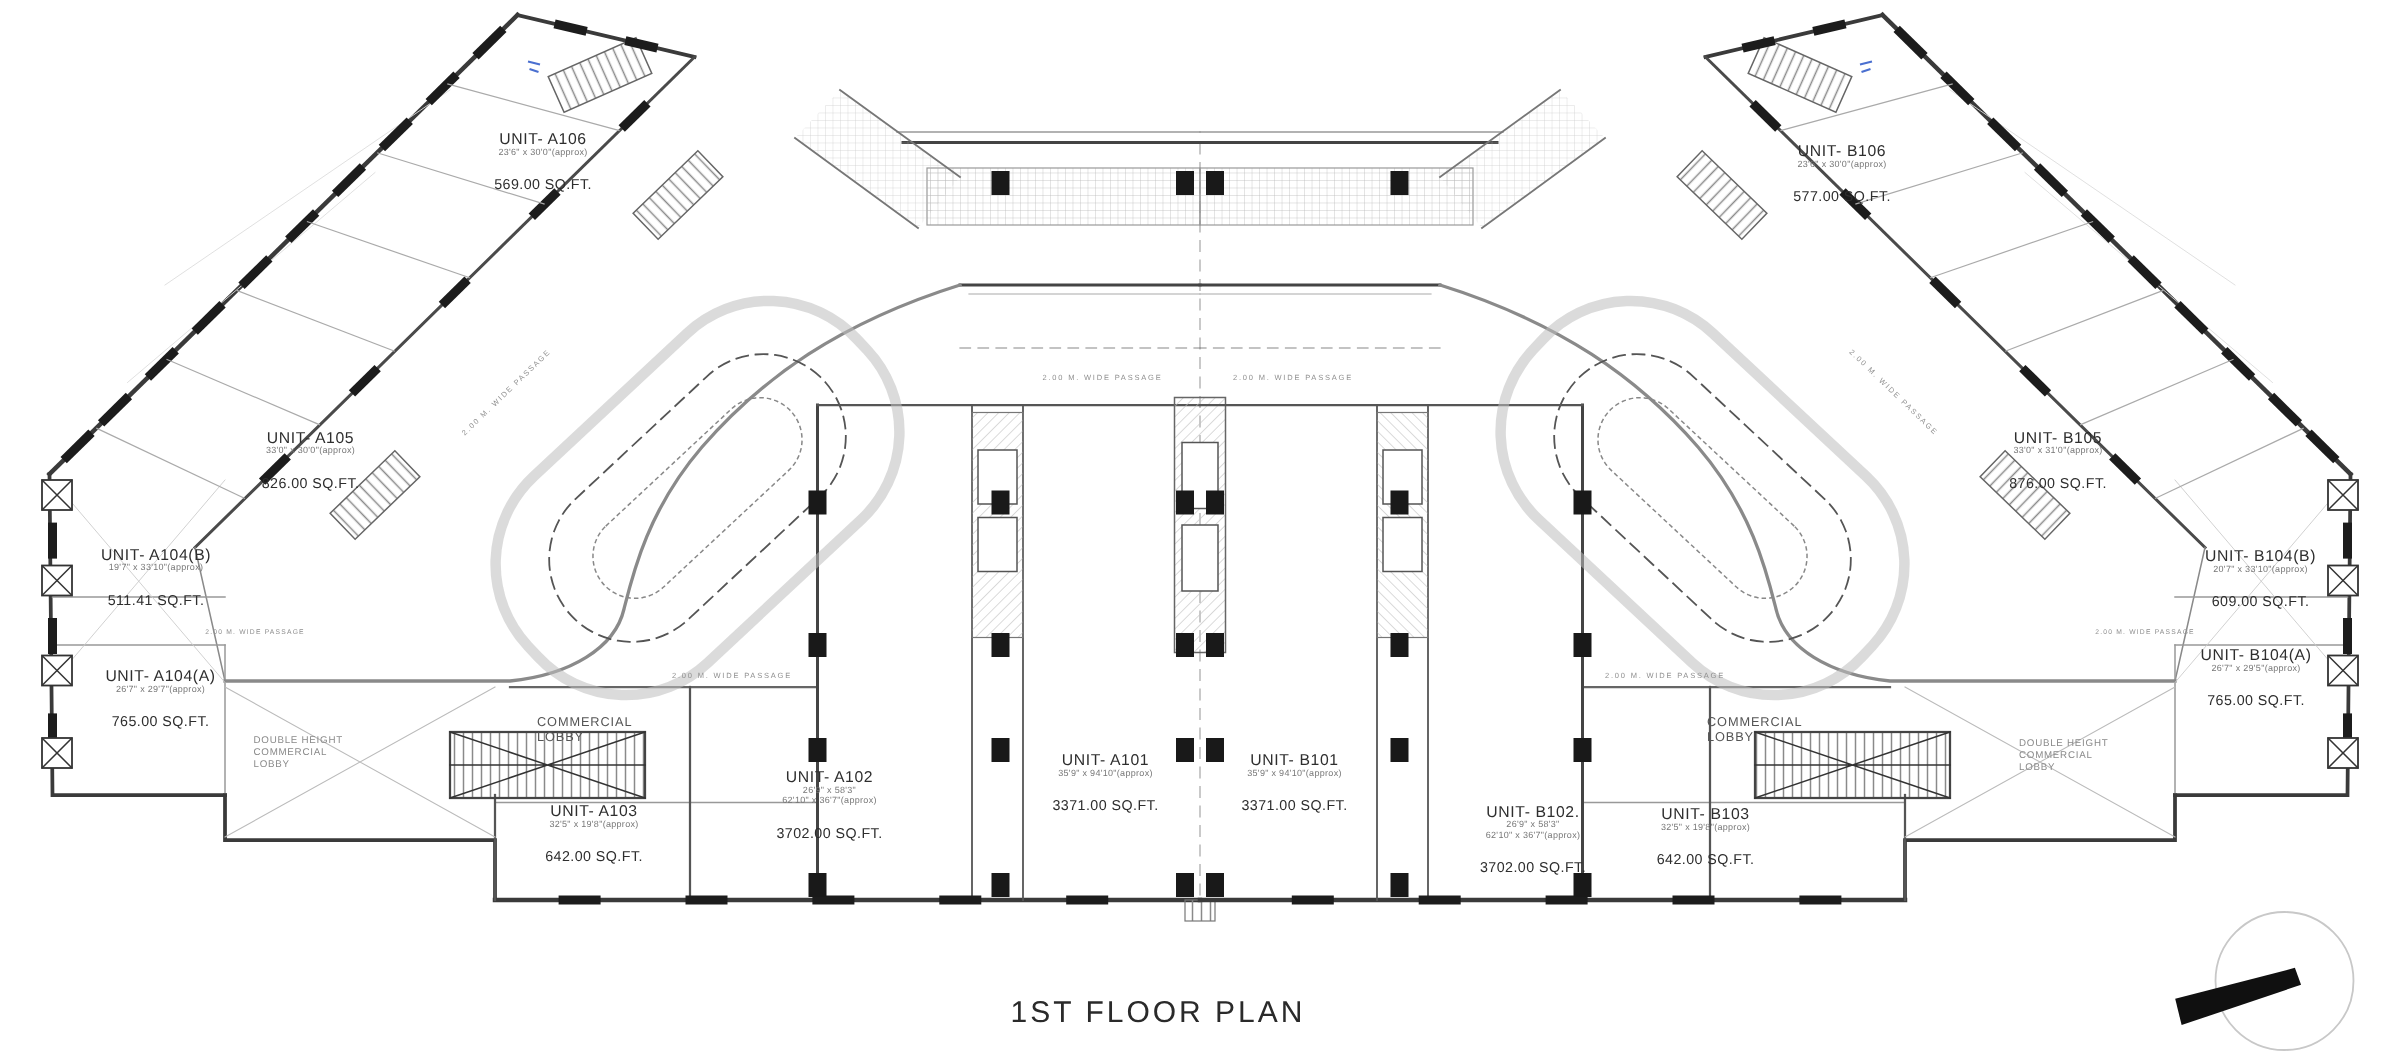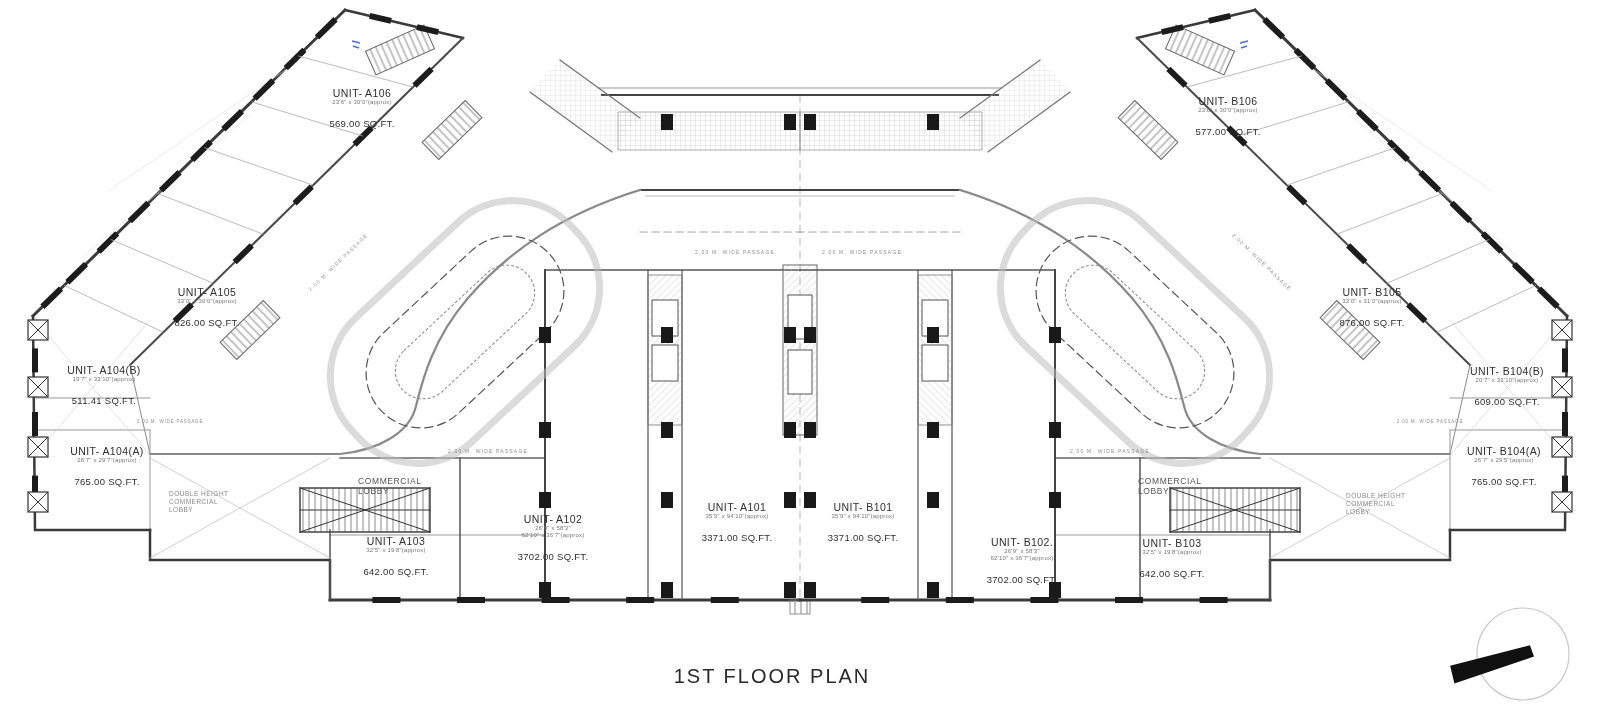--- a/index.html
+++ b/index.html
@@ -330,26 +330,26 @@
     <div class="uname">UNIT- B101</div>
     <div class="udims">35'9" x 94'10"(approx)</div>
     <div class="uarea">3371.00 SQ.FT.</div>
   </div>
 <div class="ulabel" style="left:1022px;top:560px">
     <div class="uname">UNIT- B102.</div>
     <div class="udims">26'9" x 58'3"</div>
     <div class="udims">62'10" x 36'7"(approx)</div>
     <div class="uarea">3702.00 SQ.FT.</div>
   </div>
-<div class="ulabel" style="left:1172px;top:558px">
+<div class="ulabel" style="left:1137px;top:558px">
     <div class="uname">UNIT- B103</div>
     <div class="udims">32'5" x 19'8"(approx)</div>
     <div class="uarea">642.00 SQ.FT.</div>
   </div>
-<div class="ulabel" style="left:1504px;top:466px;width:110px">
+<div class="ulabel" style="left:1504px;top:452px;width:110px">
     <div class="uname">UNIT- B104(A)</div>
     <div class="udims">26'7" x 29'5"(approx)</div>
     <div class="uarea">765.00 SQ.FT.</div>
   </div>
 <div class="ulabel" style="left:1507px;top:386px;width:110px">
     <div class="uname">UNIT- B104(B)</div>
     <div class="udims">20'7" x 33'10"(approx)</div>
     <div class="uarea">609.00 SQ.FT.</div>
   </div>
 <div class="ulabel" style="left:1372px;top:307px">

